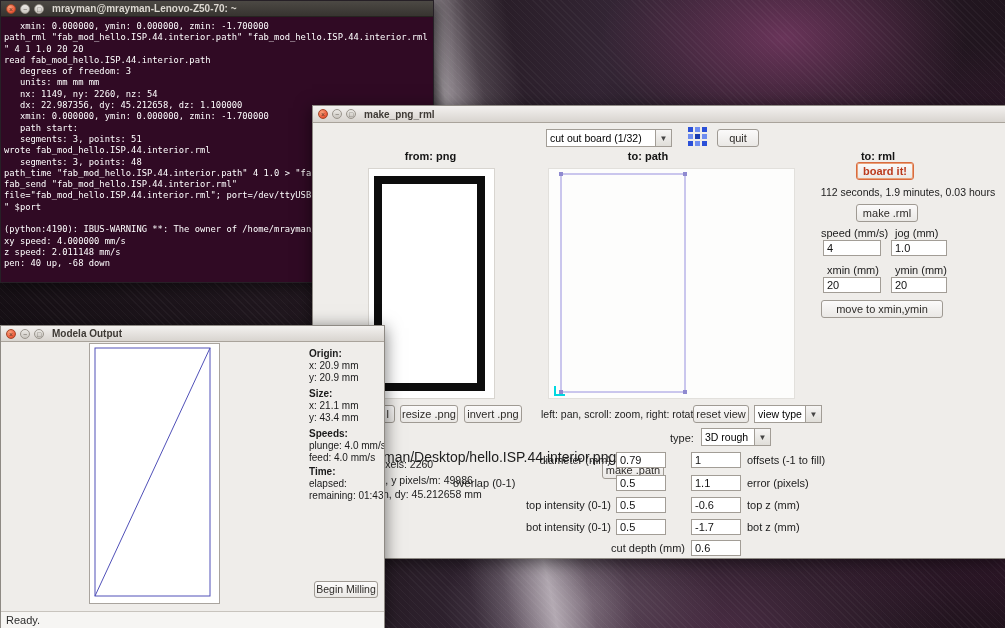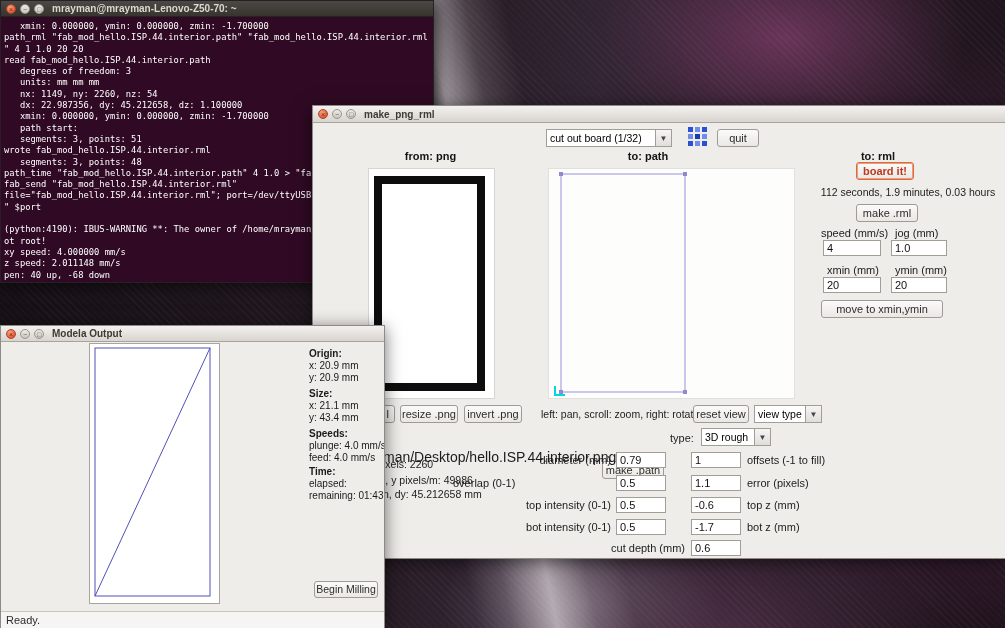--- a/index.html
+++ b/index.html
@@ -98,21 +98,20 @@
       <div class="tline">   path start:</div>
       <div class="tline">   segments: 3, points: 51</div>
       <div class="tline">wrote fab_mod_hello.ISP.44.interior.rml</div>
       <div class="tline">   segments: 3, points: 48</div>
       <div class="tline">path_time "fab_mod_hello.ISP.44.interior.path" 4 1.0 &gt; "fa</div>
       <div class="tline">fab_send "fab_mod_hello.ISP.44.interior.rml"</div>
       <div class="tline">file="fab_mod_hello.ISP.44.interior.rml"; port=/dev/ttyUSB</div>
       <div class="tline">" $port</div>
       <div class="tline"></div>
       <div class="tline">(python:4190): IBUS-WARNING **: The owner of /home/mrayman/.config/ibus/bus is n</div>
-      <div class="tline">ot root!</div>
       <div class="tline">xy speed: 4.000000 mm/s</div>
       <div class="tline">z speed: 2.011148 mm/s</div>
       <div class="tline">pen: 40 up, -68 down</div>
     </div>
   </div>
 
   <div class="window lightwin" id="make-win" style="left:312px;top:105px;width:693px;height:452px;z-index:30;">
     <div class="titlebar" style="height:17px;">
       <div class="tb-btn tb-close">×</div>
       <div class="tb-btn tb-gray">−</div>
@@ -169,21 +168,21 @@
     <input class="tk-input" style="left: 578px; top: 171px; width: 56px;" value="20">
     <div class="btn" style="left:508px;top:194px;width:122px;">move to xmin,ymin</div>
 
     <div class="btn" style="left:28px;top:299px;width:54px;text-align:right;padding-right:5px;">l</div>
     <div class="btn" style="left:87px;top:299px;width:58px;">resize .png</div>
     <div class="btn" style="left:151px;top:299px;width:58px;">invert .png</div>
 
     <div class="lbl" style="left:228px;top:302px;font-size:10.5px;">left: pan, scroll: zoom, right: rotate</div>
     <div class="btn" style="left:380px;top:299px;width:56px;">reset view</div>
     <div class="combo" style="left:441px;top:299px;">
-      <div class="combo-field" style="width:52px;">view type</div>
+      <div class="combo-field" style="width:52px;text-align:center;">view type</div>
       <div class="combo-arrow">▼</div>
     </div>
     <div class="btn" style="left:289px;top:322px;width:62px;margin-top:33px;">make .path</div>
     <div class="lbl" style="left:357px;top:326px;">type:</div>
     <div class="combo" style="left:388px;top:322px;">
       <div class="combo-field" style="width:54px;">3D rough</div>
       <div class="combo-arrow">▼</div>
     </div>
 
     <div class="lbl" style="left:70px;top:343px;font-size:14px;">man/Desktop/hello.ISP.44.interior.png</div>

